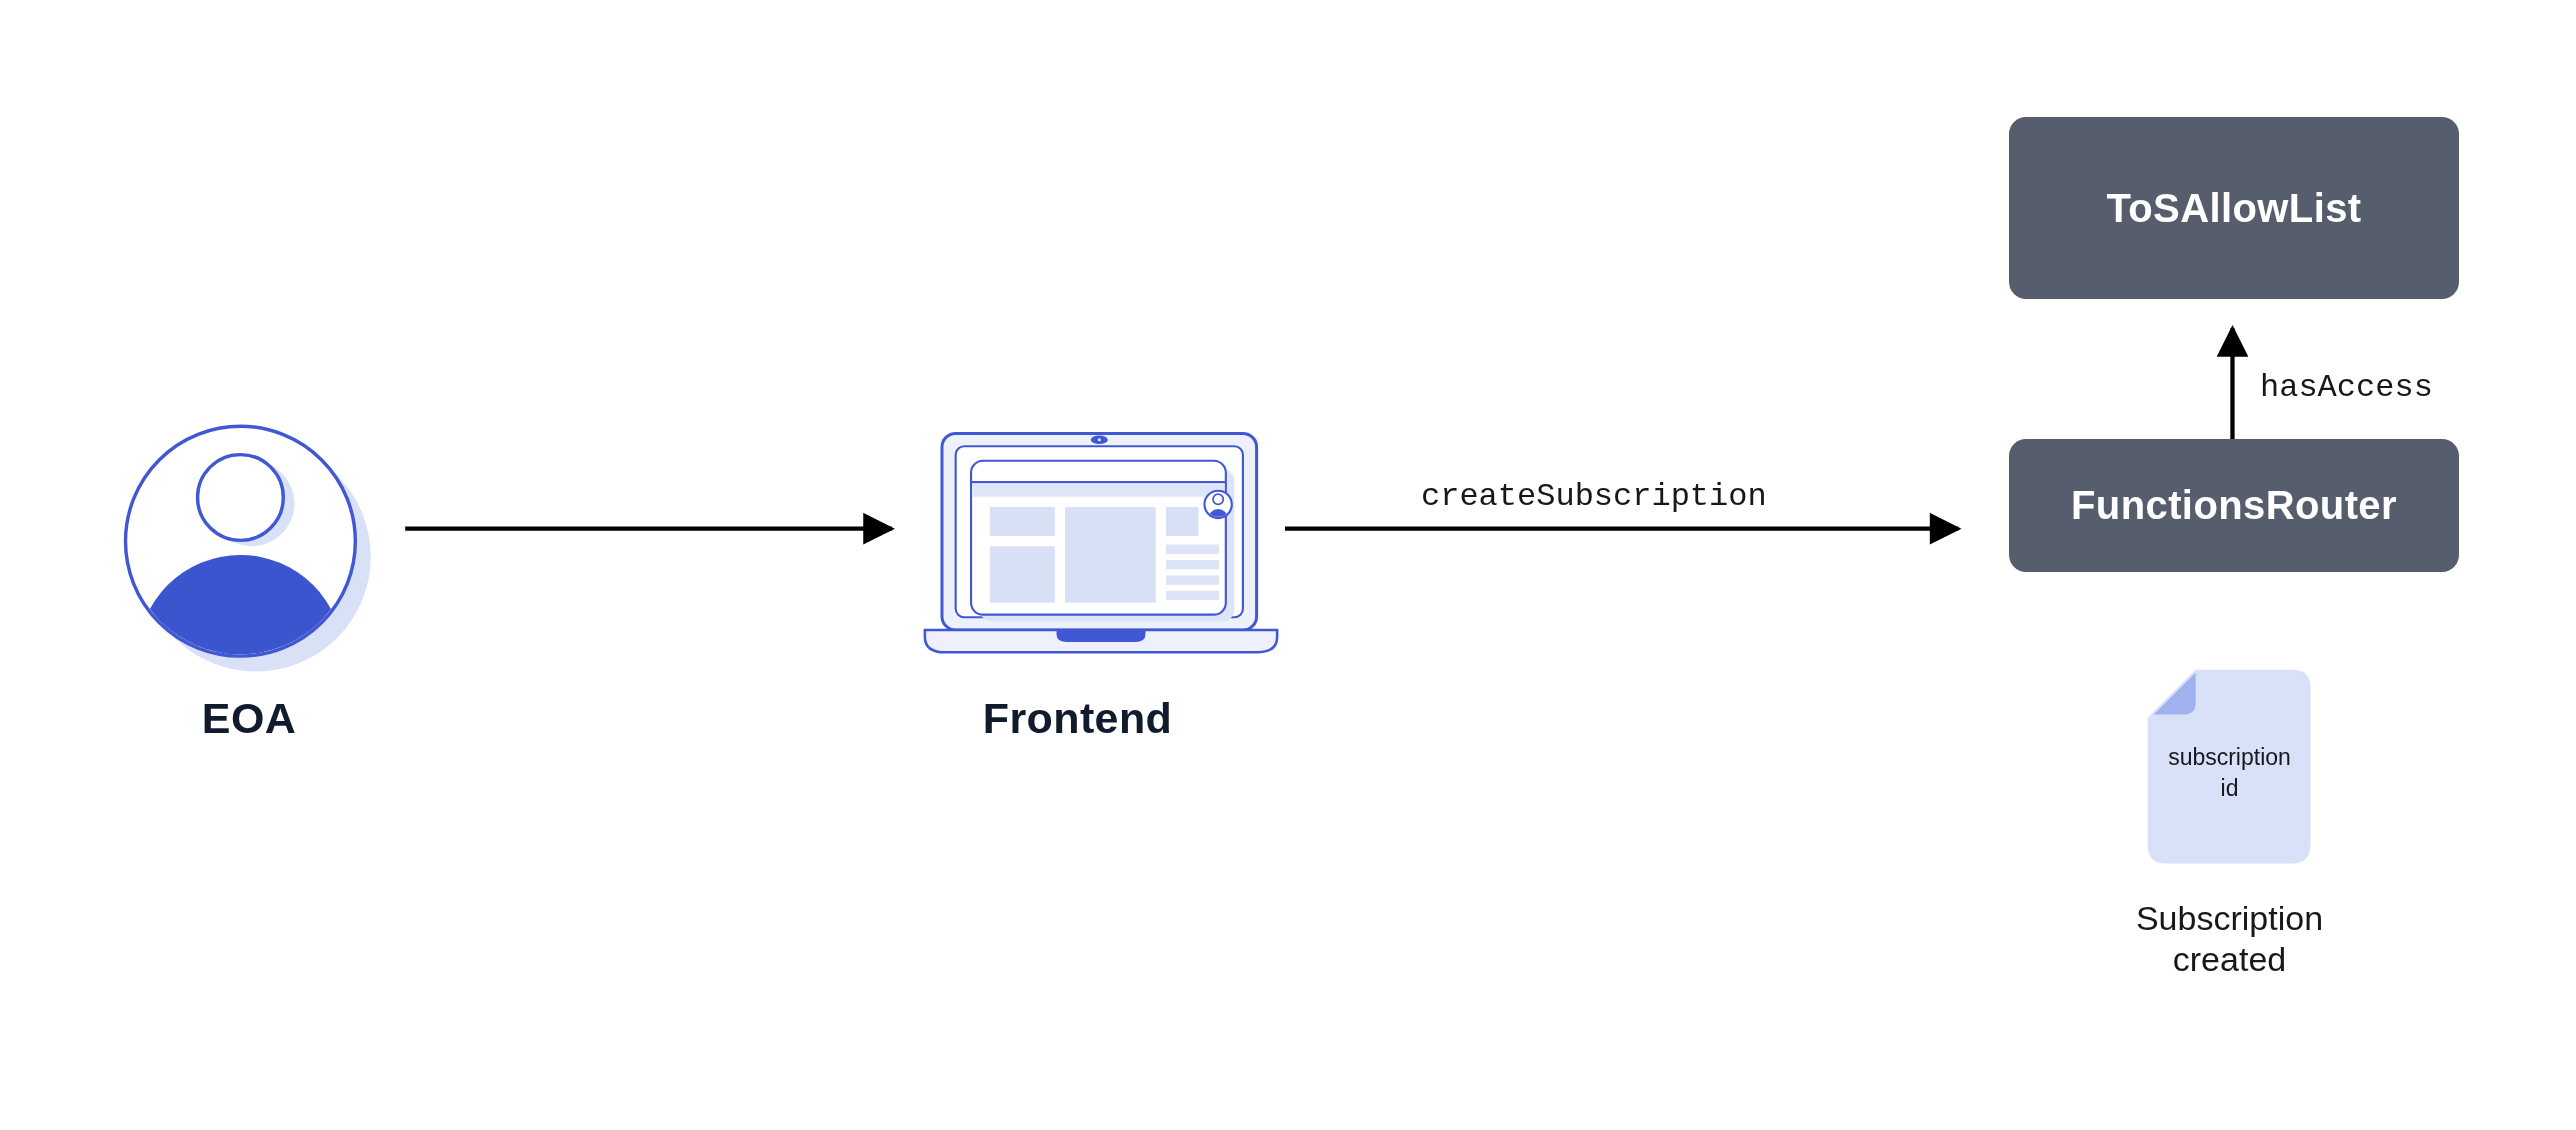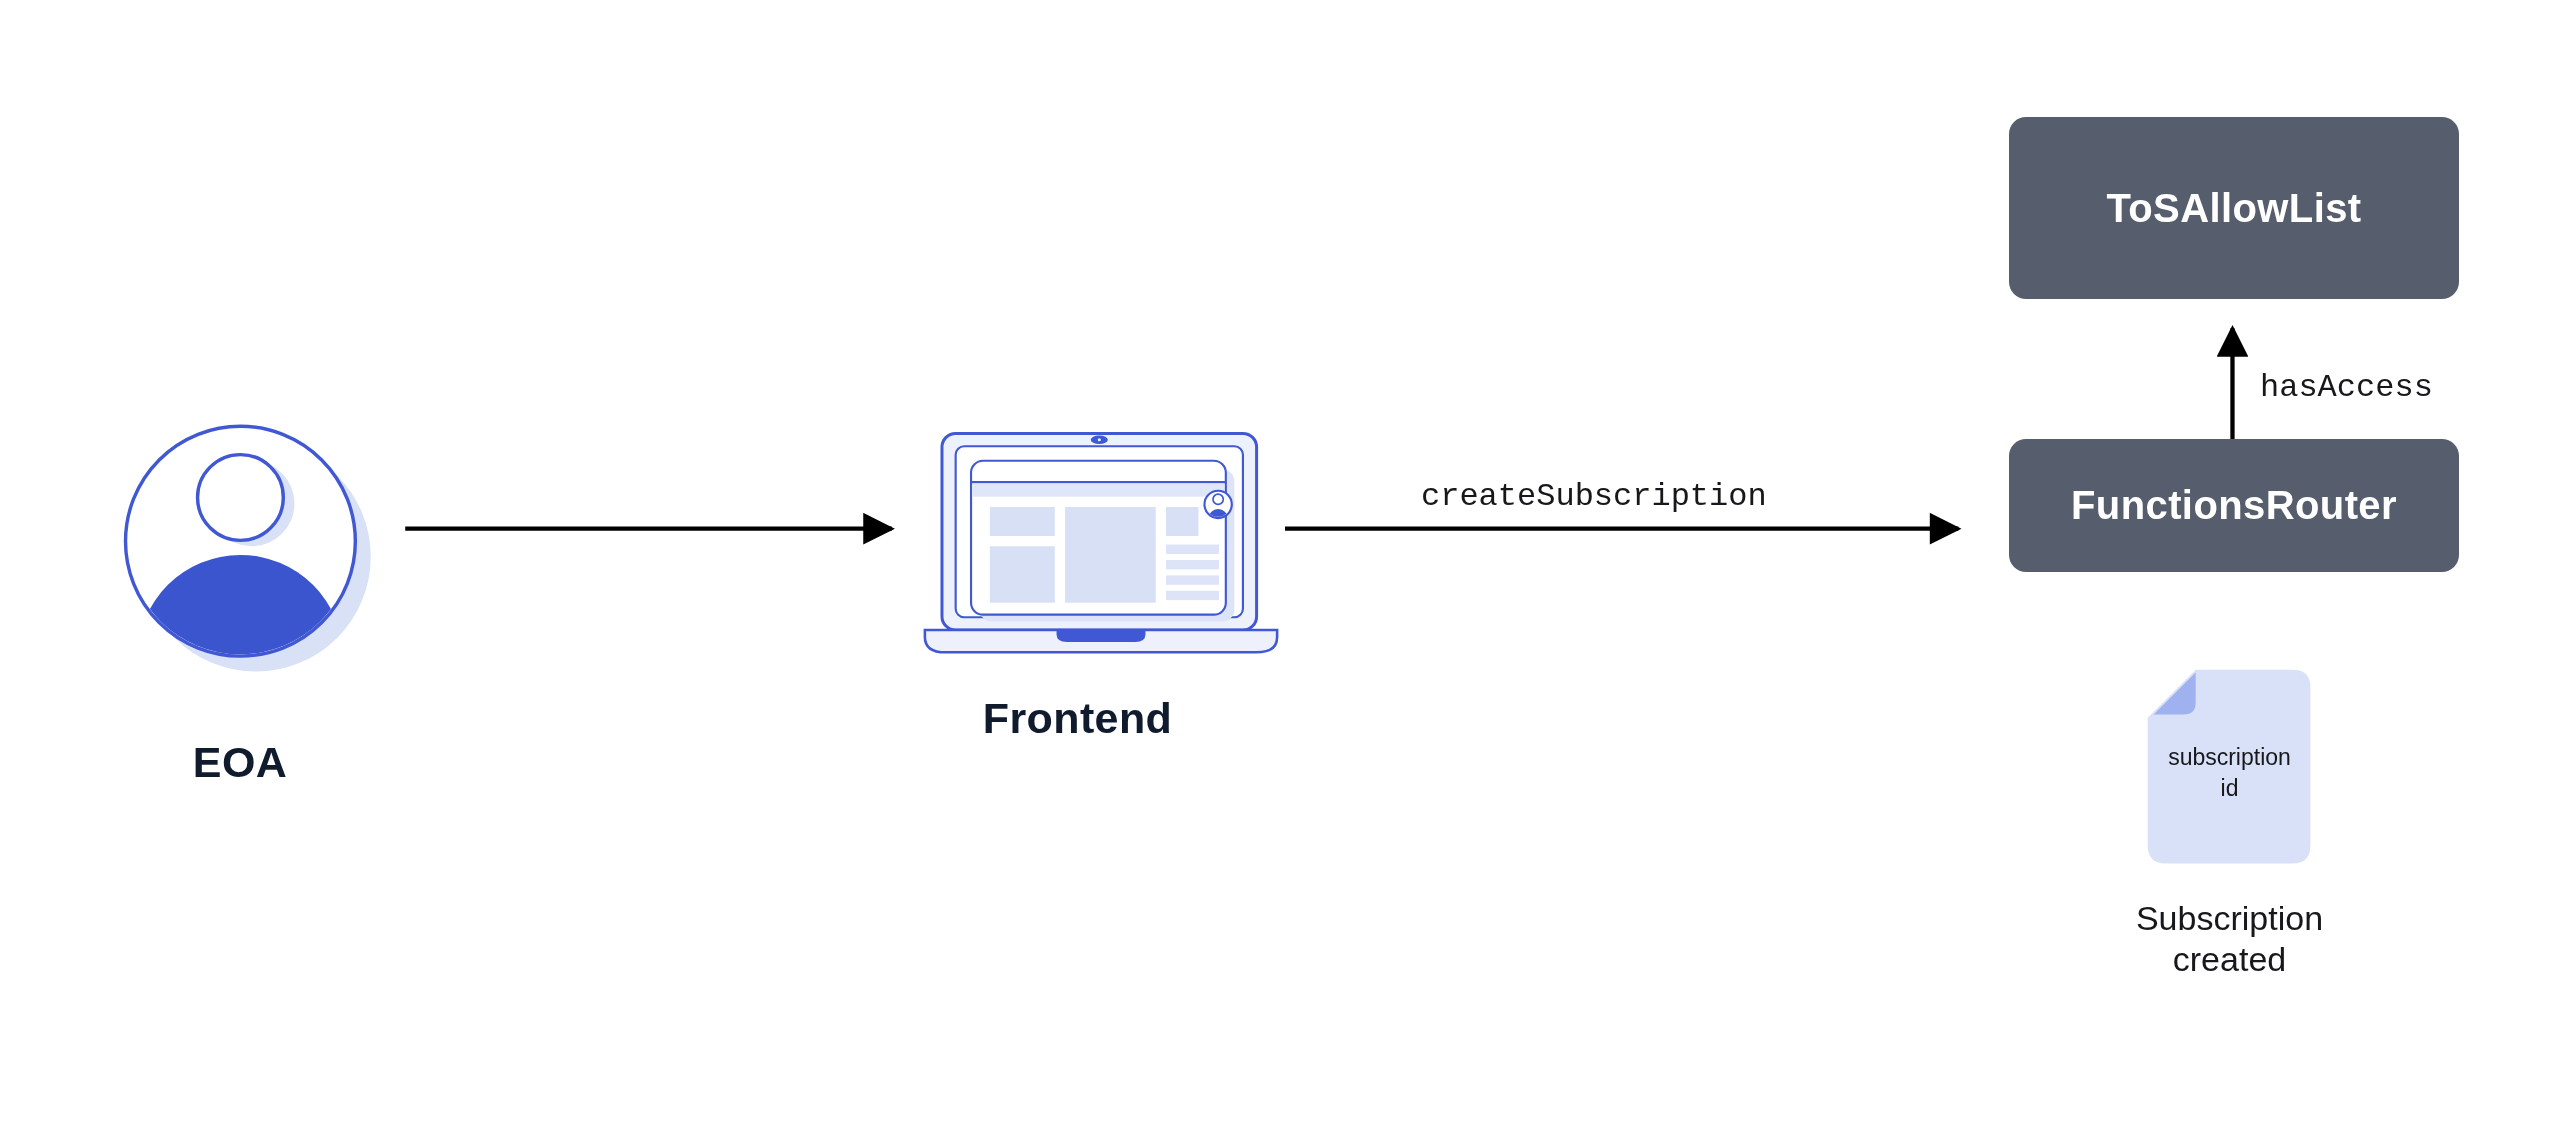--- a/index.html
+++ b/index.html
@@ -79,21 +79,21 @@
           <circle cx="152" cy="160" r="132"></circle>
         </clipPath>
     </defs>
     <circle cx="170" cy="178" r="134" fill="#d9e1f7"></circle>
     <circle cx="152" cy="160" r="134" fill="#ffffff"></circle>
     <circle cx="165" cy="116" r="50" fill="#d9e1f7"></circle>
     <circle cx="152" cy="109" r="50" fill="#ffffff" stroke="#4158d4" stroke-width="4"></circle>
     <circle cx="152" cy="296" r="120" fill="#3a55ce" clip-path="url(#aclip)"></circle>
     <circle cx="152" cy="160" r="134" fill="none" stroke="#4158d4" stroke-width="4"></circle>
   </svg>
-  <div class="node-label" style="left:107px; top:694px; width:266px;margin-top:44px;">EOA</div>
+  <div class="node-label" style="left:116px; top:694px; width:266px;">EOA</div>
 
   <svg class="abs" style="left:923px; top:430px;" width="356" height="224" viewBox="0 0 416 262">
     <defs>
       <clipPath id="mclip">
           <circle cx="345" cy="87" r="14.5"></circle>
         </clipPath>
     </defs>
     <rect x="22" y="4" width="368" height="230" rx="16" fill="#edf1fc" stroke="#4158d4" stroke-width="3.5"></rect>
     <rect x="38" y="19" width="336" height="200" rx="10" fill="#ffffff" stroke="#4158d4" stroke-width="2.5"></rect>
     <ellipse cx="206" cy="11.5" rx="10" ry="5" fill="#4158d4"></ellipse>

